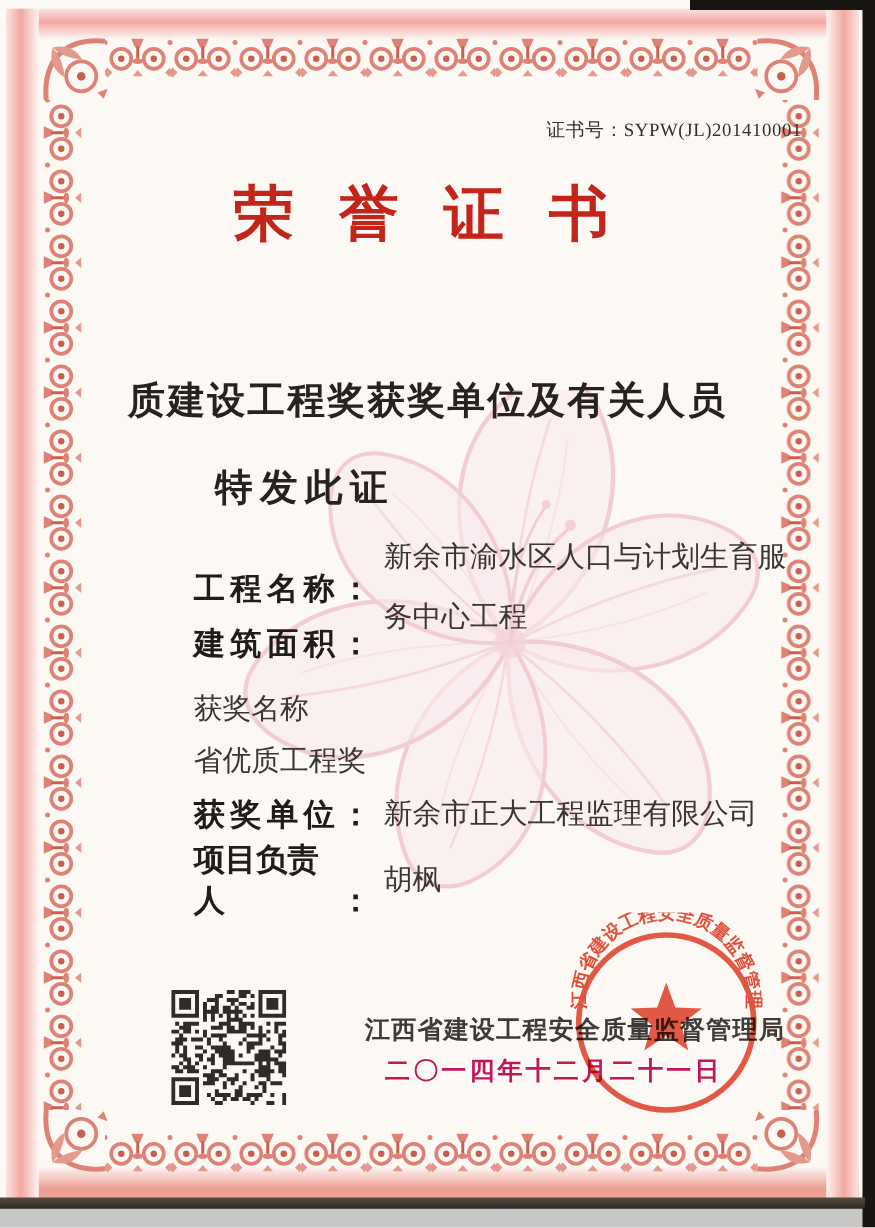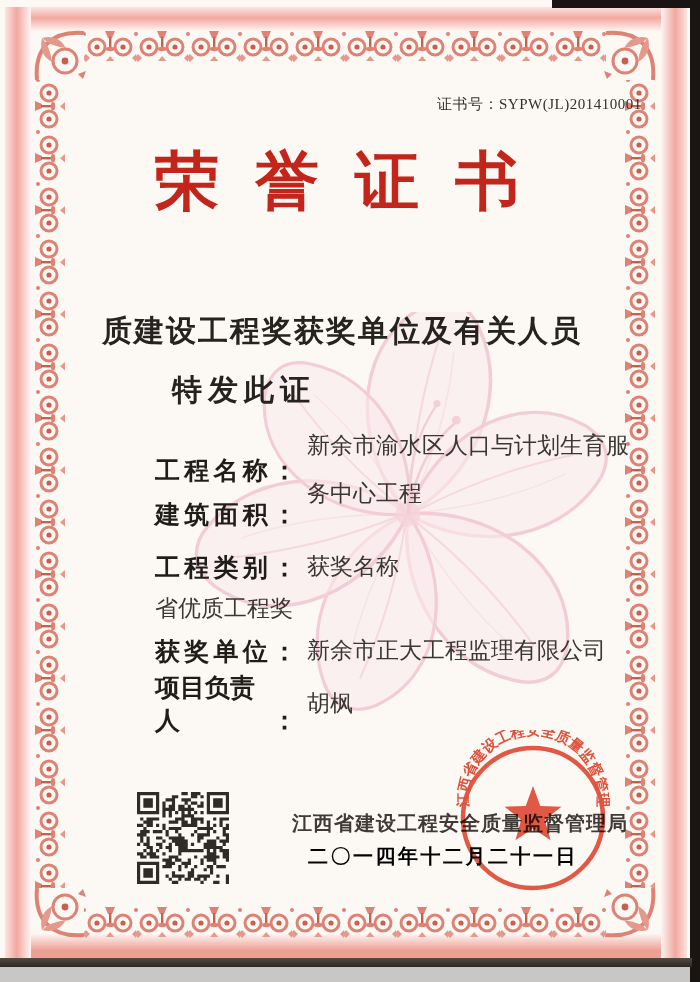--- a/index.html
+++ b/index.html
@@ -13,35 +13,35 @@
   
   .frame{position:absolute;}
   .frame-top{left:5px;top:7px;width:682px;height:24px;background:linear-gradient(180deg,#fbe4e0 0%,#f2a89f 45%,#fdf4f2 100%);}
   .frame-bottom{left:5px;top:934px;width:682px;height:28px;background:linear-gradient(0deg,#efa396 0%,#ec9f92 40%,#fdf4f2 100%);}
   .frame-left{left:5px;top:7px;width:26px;height:955px;background:linear-gradient(90deg,#fbe4e0 0%,#f2a89f 45%,#fdf4f2 100%);}
   .frame-right{left:661px;top:7px;width:26px;height:955px;background:linear-gradient(270deg,#fbe4e0 0%,#f2a89f 45%,#fdf4f2 100%);}
   .lace{position:absolute;left:32px;top:28px;}
   .watermark{position:absolute;left:160px;top:312px;opacity:.55;pointer-events:none;}
   
   .cert-number{position:absolute;left:437px;top:95px;font-size:15px;color:#332f2c;letter-spacing:.5px;}
-  .title{position:absolute;left:0;top:142px;width:692px;text-align:center;font-size:64px;font-weight:bold;
+  .title{position:absolute;left:0;top:142px;width:692px;text-align:center;font-size:48px;font-weight:bold;
          color:#c3251b;letter-spacing:36px;text-indent:18px;line-height:1.25;}
   .bodyline{position:absolute;font-size:30px;font-weight:bold;color:#262220;letter-spacing:2px;white-space:nowrap;}
   .line1{left:160px;top:261px;}
-  .line2{left:102px;top:311px;}
+  .line2{left:102px;top:300px;}
   .line3{left:172px;top:370px;letter-spacing:6px;}
   .field-row{position:absolute;left:155px;display:flex;align-items:center;}
   .field-label{width:142px;font-size:25px;font-weight:bold;color:#1f1c1a;text-align-last:justify;flex:none;margin-right:10px;}
   .field-value{font-size:23px;color:#3a3633;line-height:48px;}
   .row-0{top:422px;}
   .row-0 .field-value{width:332px;white-space:normal;}
   .row-1{top:498px;flex-direction:column;} .row-2{top:543px;} .row-3{top:585px;} .row-4{top:627px;} .row-5{top:671px;}
   .qr{position:absolute;left:137px;top:792px;width:92px;height:92px;}
   .issuer{position:absolute;left:292px;top:810px;font-size:20px;font-weight:bold;color:#403a36;letter-spacing:1px;white-space:nowrap;}
-  .issue-date{position:absolute;left:308px;top:843px;font-size:20px;font-weight:bold;color:#000000;letter-spacing:2.5px;white-space:nowrap;}
+  .issue-date{position:absolute;left:308px;top:843px;font-size:20px;font-weight:bold;color:#be185d;letter-spacing:2.5px;white-space:nowrap;}
   .seal{position:absolute;left:445px;top:730px;mix-blend-mode:multiply;opacity:.93;}
 </style>
 </head>
 <body>
 
 <div class="scan">
   <div class="paper">
 
     <div class="frame frame-top"></div>
     <div class="frame frame-bottom"></div>
@@ -132,21 +132,20 @@
     <div class="bodyline line3">特发此证</div>
 
     <div class="field-row row-0">
       <div class="field-label">工程名称：</div>
       <div class="field-value">新余市渝水区人口与计划生育服务中心工程</div>
     </div>
     <div class="field-row row-1">
       <div class="field-label">建筑面积：</div>
     </div>
     <div class="field-row row-2">
-      <div class="field-label">工程类别：</div>
       <div class="field-value">获奖名称</div>
     </div>
     <div class="field-row row-3">
       <div class="field-value">省优质工程奖</div>
     </div>
     <div class="field-row row-4">
       <div class="field-label">获奖单位：</div>
       <div class="field-value">新余市正大工程监理有限公司</div>
     </div>
     <div class="field-row row-5">

